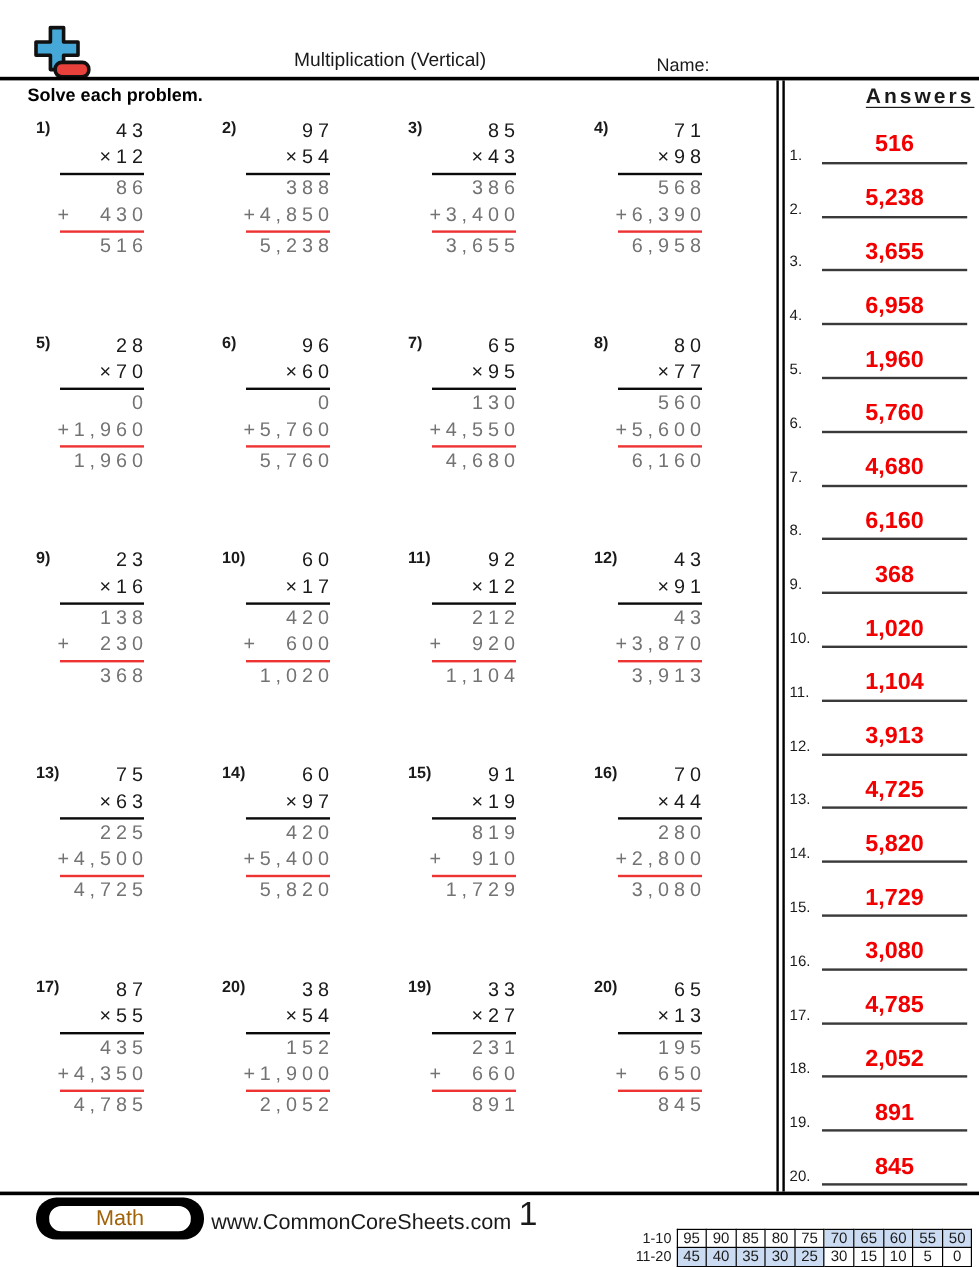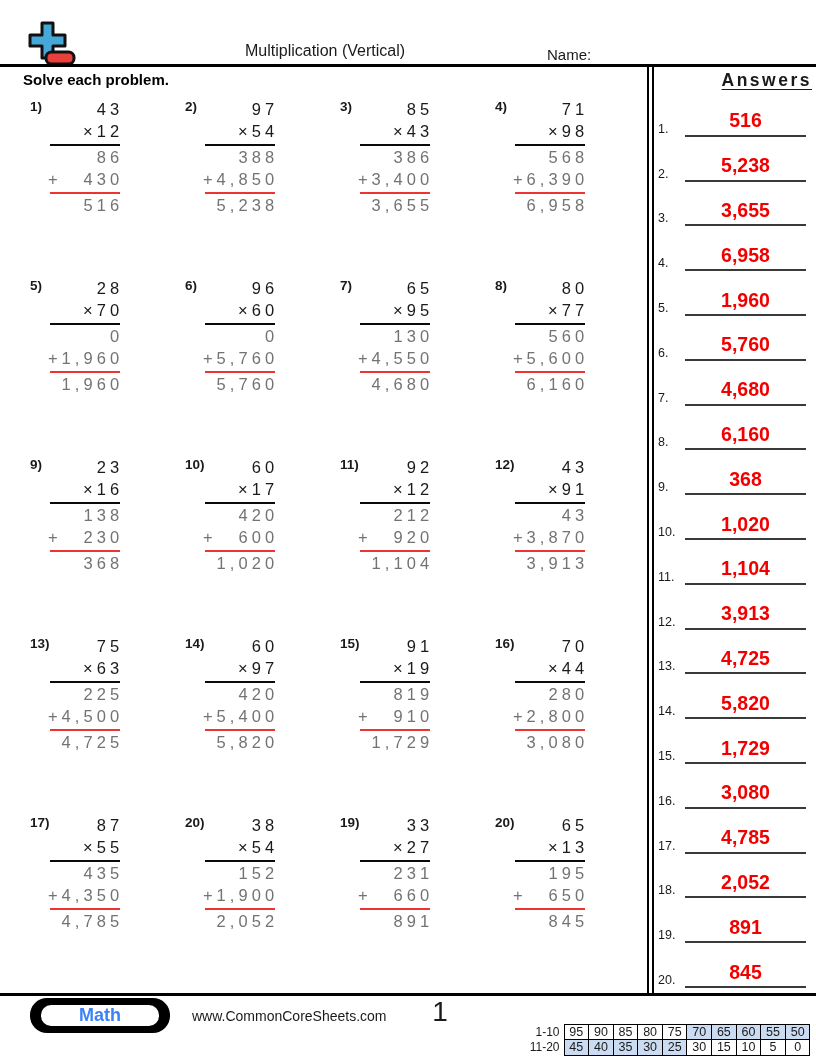--- a/index.html
+++ b/index.html
@@ -42,22 +42,22 @@
   .answer-row { height:44.8px; display:flex; align-items:flex-end; padding-left:2px; padding-right:6px; }
   .anum { width:27px; flex:none; font-size:12.5px; color:#1a1a1a; padding-bottom:1px; }
   .ablank { flex:1; border-bottom:2px solid #3a3a3a; text-align:center; }
   .aval { display:inline-block; color:#f20000; font-weight:bold; font-size:19.5px; line-height:1.1; padding-bottom:3px; }
 
   
   .footer-line { position:absolute; left:0; top:993px; width:816px; height:3px; background:#000; }
   .math-badge { position:absolute; left:30px; top:998px; width:140px; height:35px; background:#000;
                 border-radius:17px; display:flex; align-items:center; justify-content:center; }
   .math-badge-inner { width:122px; height:25px; background:#fff; border:2.5px solid #000; border-radius:12px;
-                      display:flex; align-items:center; justify-content:center; font-size:18px; font-weight:bold; color:#3b82f6; }
-  .footer-url { position:absolute; left:192px; top:1008px; font-size:14px; color:#1a1a1a; }
+                      display:flex; align-items:center; justify-content:center; font-size:18px; font-weight:normal; color:#a16207; }
+  .footer-url { position:absolute; left:176px; top:1008px; font-size:18px; color:#1a1a1a; }
   .page-number { position:absolute; left:400px; top:996px; width:80px; text-align:center; font-size:28px; color:#1a1a1a; }
   .score-table { position:absolute; left:528px; top:1024px; border-collapse:collapse; }
   .score-table td { border:1.5px solid #000; width:24.6px; height:15.3px; text-align:center;
                     font-size:12.5px; line-height:1; padding:0; color:#1a1a1a; }
   .score-table td.score-label { border:none; width:36px; text-align:right; padding-right:4px; font-size:12px; }
   .score-table td.hl { background:#cbdbf2; }
 </style>
 </head>
 <body>
 

